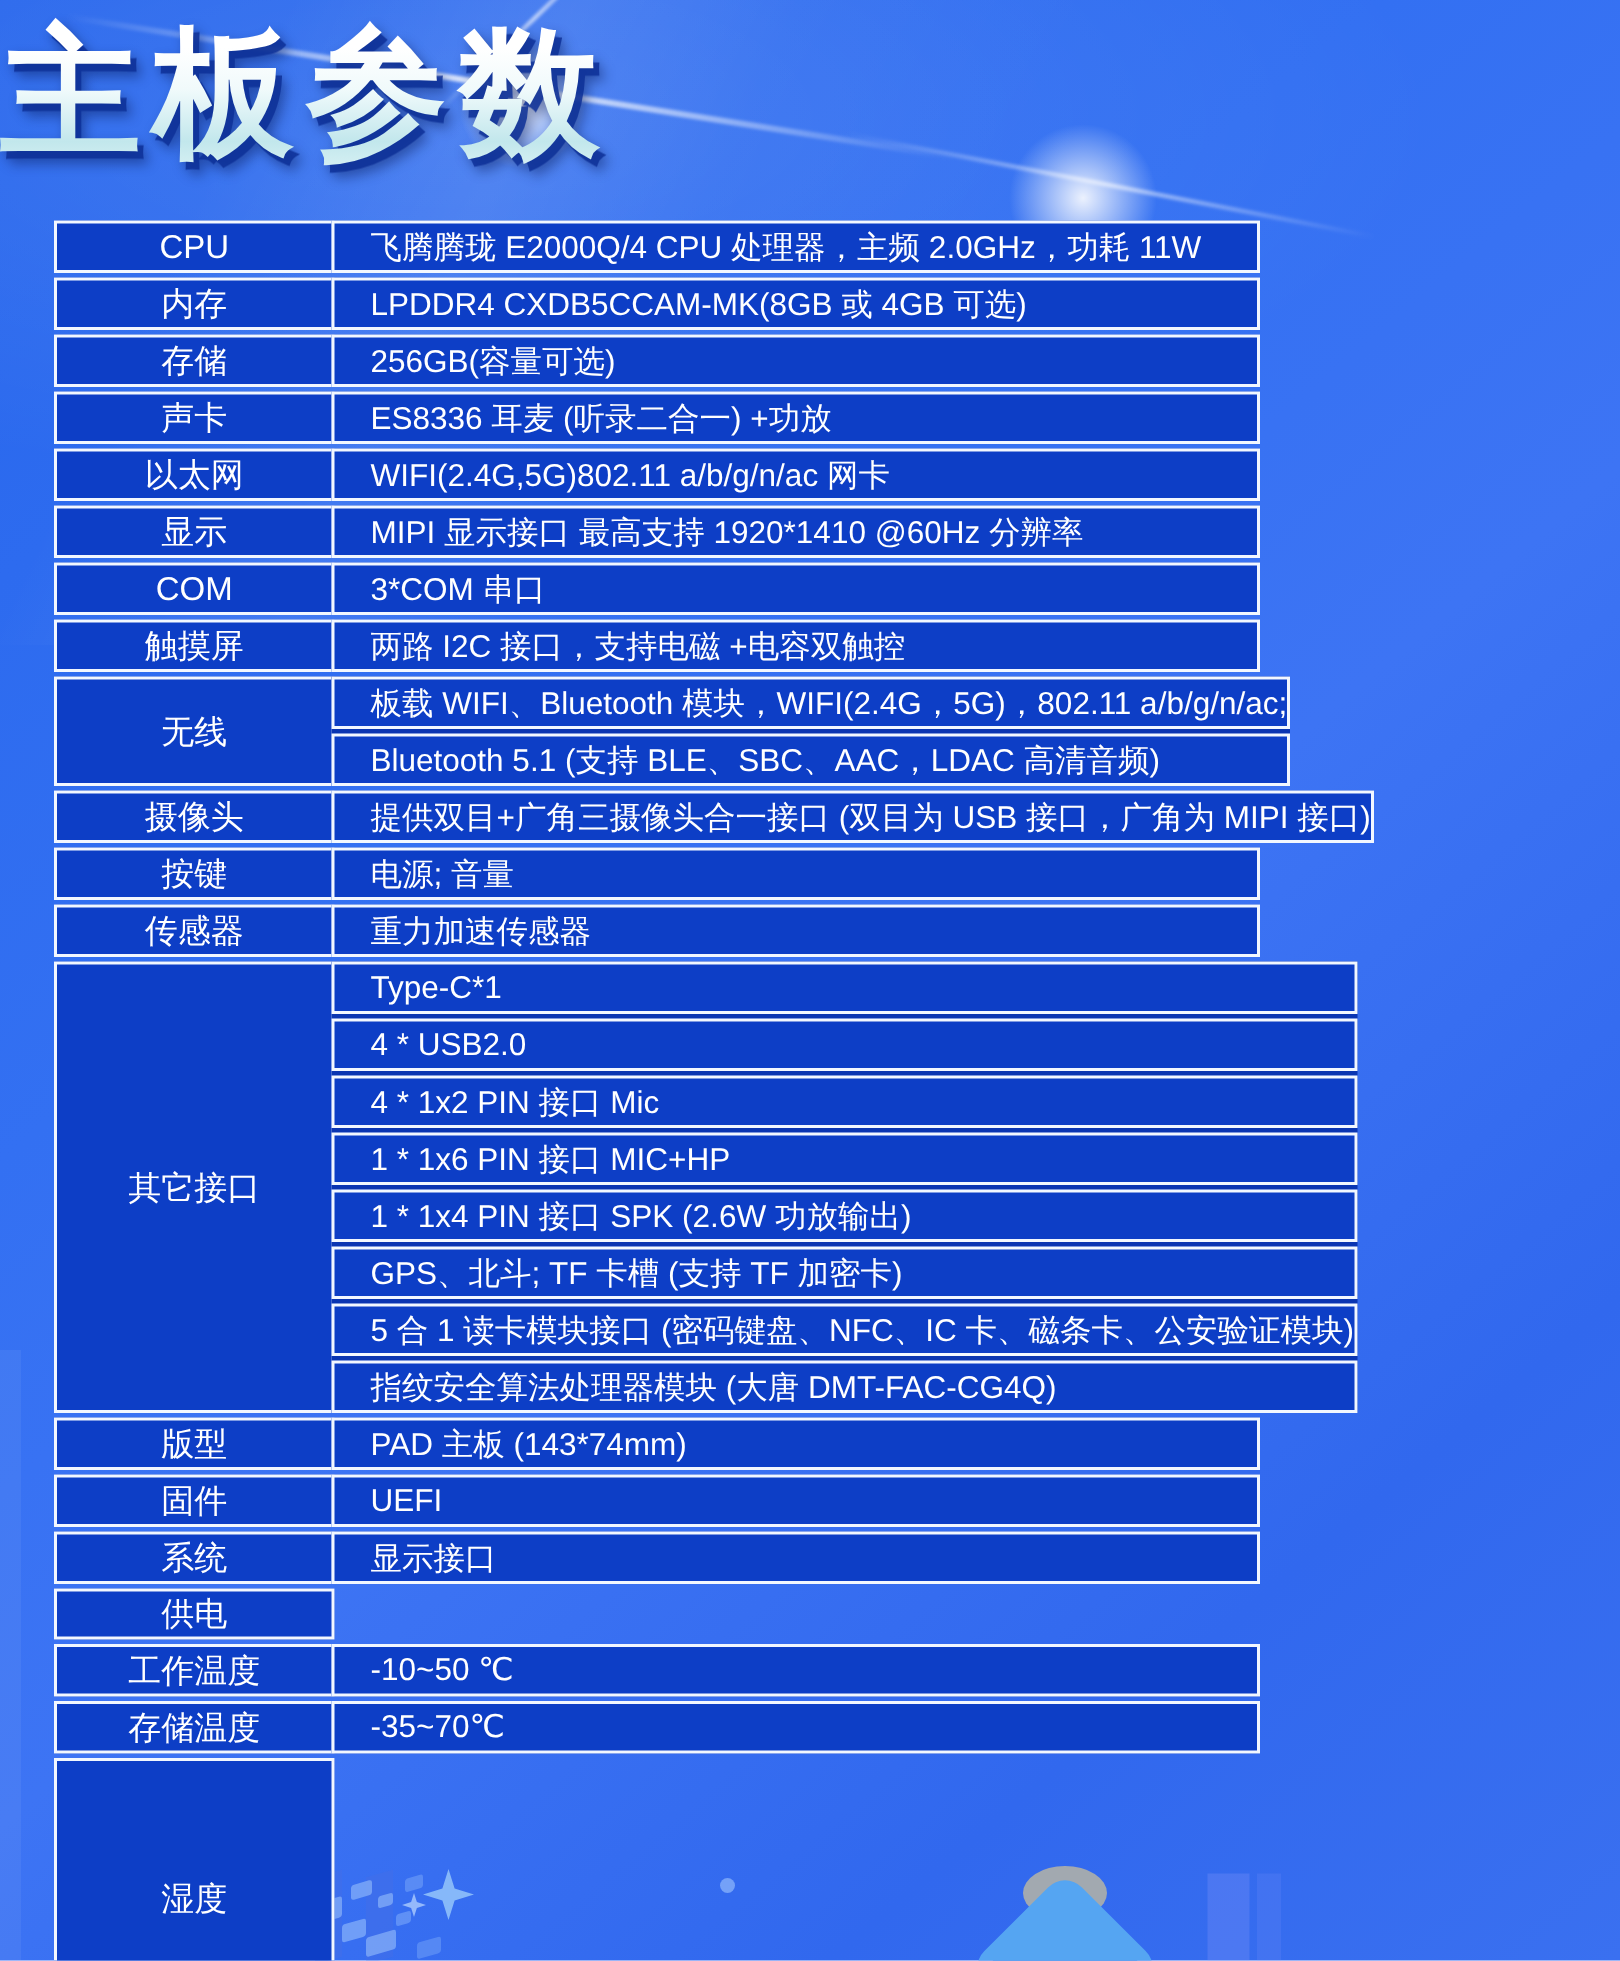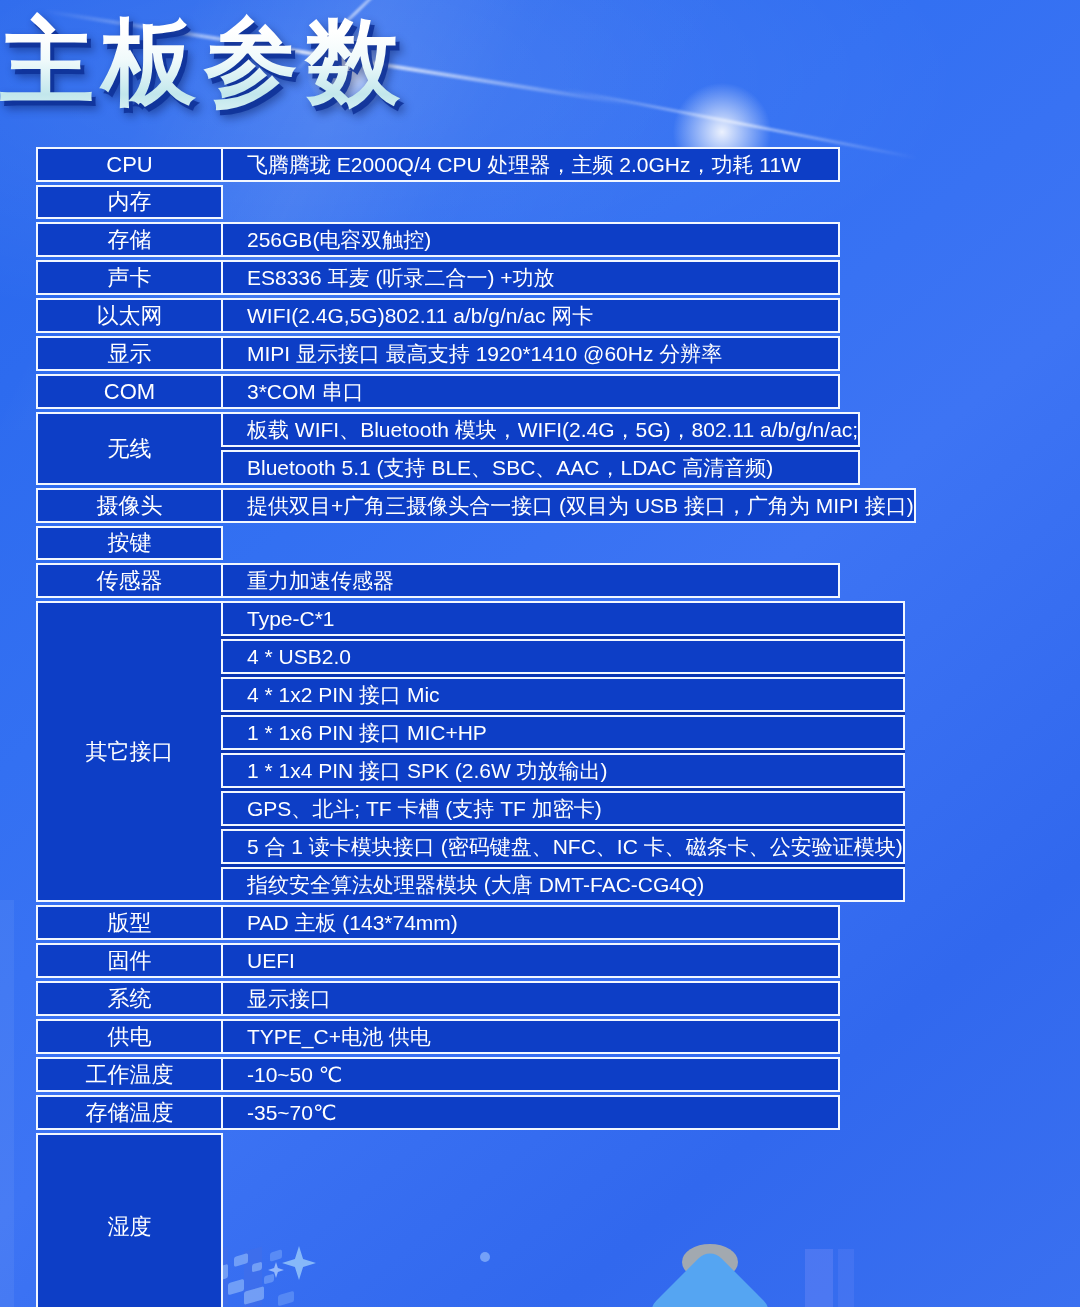--- a/index.html
+++ b/index.html
@@ -89,25 +89,28 @@
 
 <div class="spec-table">
     <div class="group">
       <div class="label-cell">CPU</div>
       <div class="values">
         <div class="value-line">飞腾腾珑 E2000Q/4 CPU 处理器，主频 2.0GHz，功耗 11W</div>
       </div>
     </div>
     <div class="group">
       <div class="label-cell">内存</div>
+      <div class="values">
+        <div class="value-line">LPDDR4 CXDB5CCAM-MK(8GB 或 4GB 可选)</div>
+      </div>
     </div>
     <div class="group">
       <div class="label-cell">存储</div>
       <div class="values">
-        <div class="value-line">256GB(电容双触控)</div>
+        <div class="value-line">256GB(容量可选)</div>
       </div>
     </div>
     <div class="group">
       <div class="label-cell">声卡</div>
       <div class="values">
         <div class="value-line">ES8336 耳麦 (听录二合一) +功放</div>
       </div>
     </div>
     <div class="group">
       <div class="label-cell">以太网</div>
@@ -118,37 +121,46 @@
     <div class="group">
       <div class="label-cell">显示</div>
       <div class="values">
         <div class="value-line">MIPI 显示接口 最高支持 1920*1410 @60Hz 分辨率</div>
       </div>
     </div>
     <div class="group">
       <div class="label-cell">COM</div>
       <div class="values">
         <div class="value-line">3*COM 串口</div>
+      </div>
+    </div>
+    <div class="group">
+      <div class="label-cell">触摸屏</div>
+      <div class="values">
+        <div class="value-line">两路 I2C 接口，支持电磁 +电容双触控</div>
       </div>
     </div>
     <div class="group">
       <div class="label-cell">无线</div>
       <div class="values">
         <div class="value-line">板载 WIFI、Bluetooth 模块，WIFI(2.4G，5G)，802.11 a/b/g/n/ac;</div>
         <div class="value-line">Bluetooth 5.1 (支持 BLE、SBC、AAC，LDAC 高清音频)</div>
       </div>
     </div>
     <div class="group">
       <div class="label-cell">摄像头</div>
       <div class="values">
         <div class="value-line">提供双目+广角三摄像头合一接口 (双目为 USB 接口，广角为 MIPI 接口)</div>
       </div>
     </div>
     <div class="group">
       <div class="label-cell">按键</div>
+      <div class="values">
+        <div class="value-line">电源; 音量</div>
+      </div>
     </div>
     <div class="group">
       <div class="label-cell">传感器</div>
       <div class="values">
         <div class="value-line">重力加速传感器</div>
       </div>
     </div>
     <div class="group">
       <div class="label-cell">其它接口</div>
       <div class="values">
@@ -175,23 +187,20 @@
       </div>
     </div>
     <div class="group">
       <div class="label-cell">系统</div>
       <div class="values">
         <div class="value-line">显示接口</div>
       </div>
     </div>
     <div class="group">
       <div class="label-cell">供电</div>
-      <div class="values">
-        <div class="value-line">TYPE_C+电池 供电</div>
-      </div>
     </div>
     <div class="group">
       <div class="label-cell">工作温度</div>
       <div class="values">
         <div class="value-line">-10~50 ℃</div>
       </div>
     </div>
     <div class="group">
       <div class="label-cell">存储温度</div>
       <div class="values">

